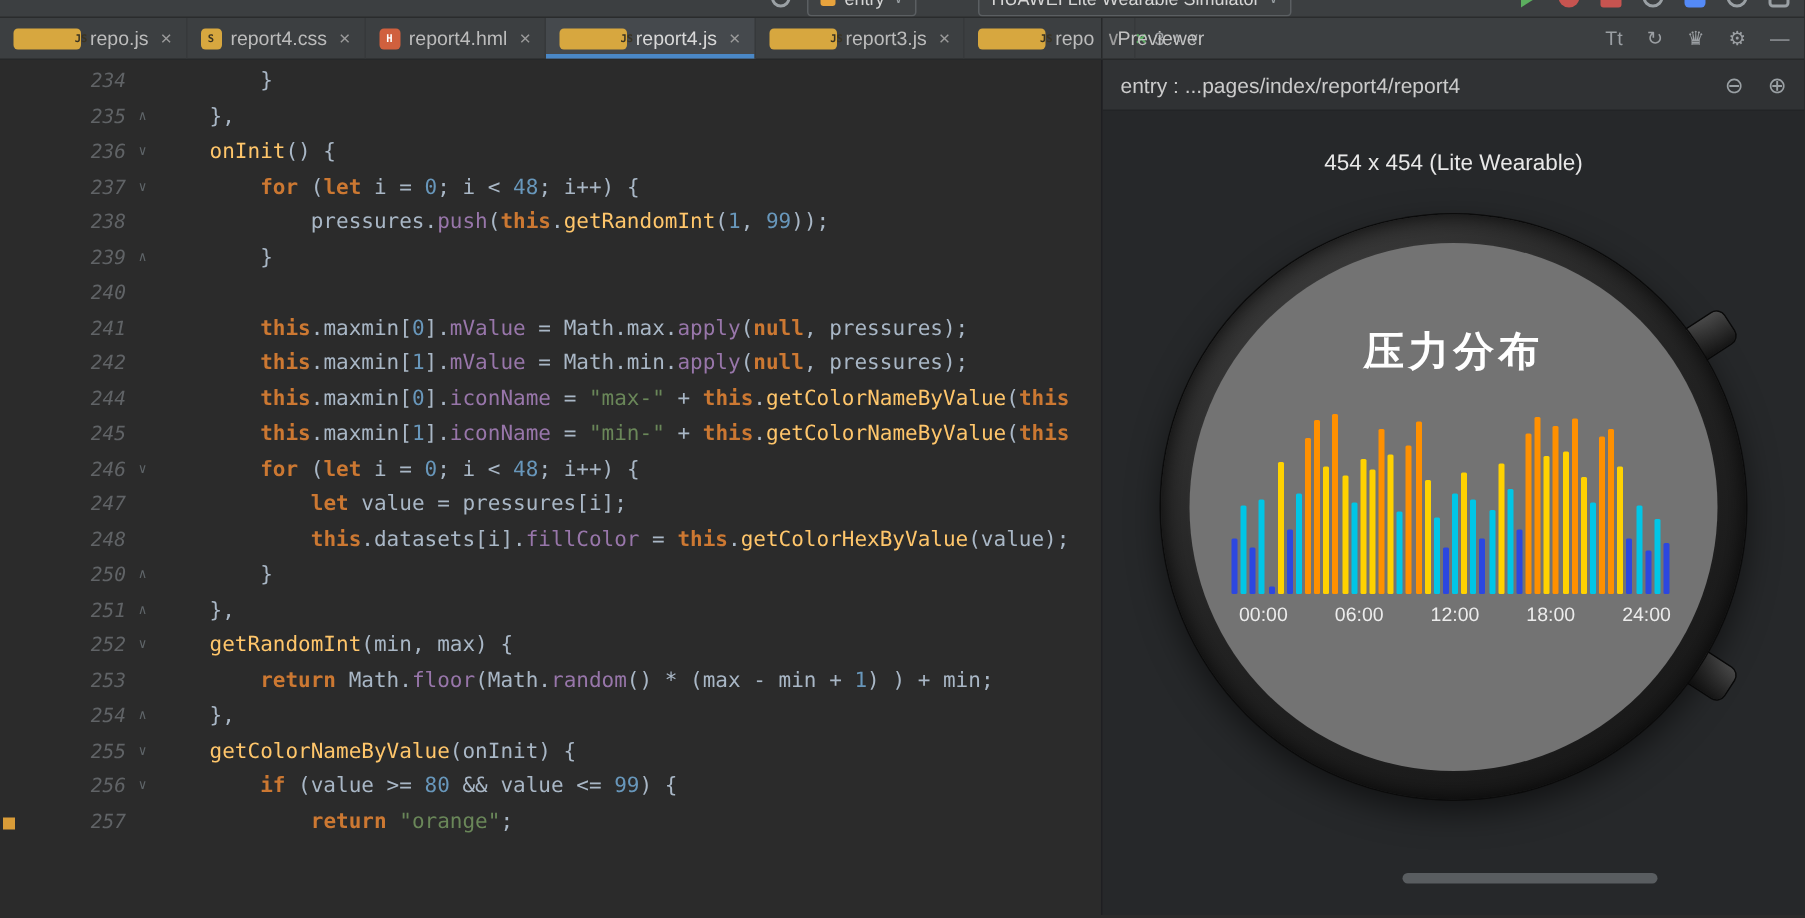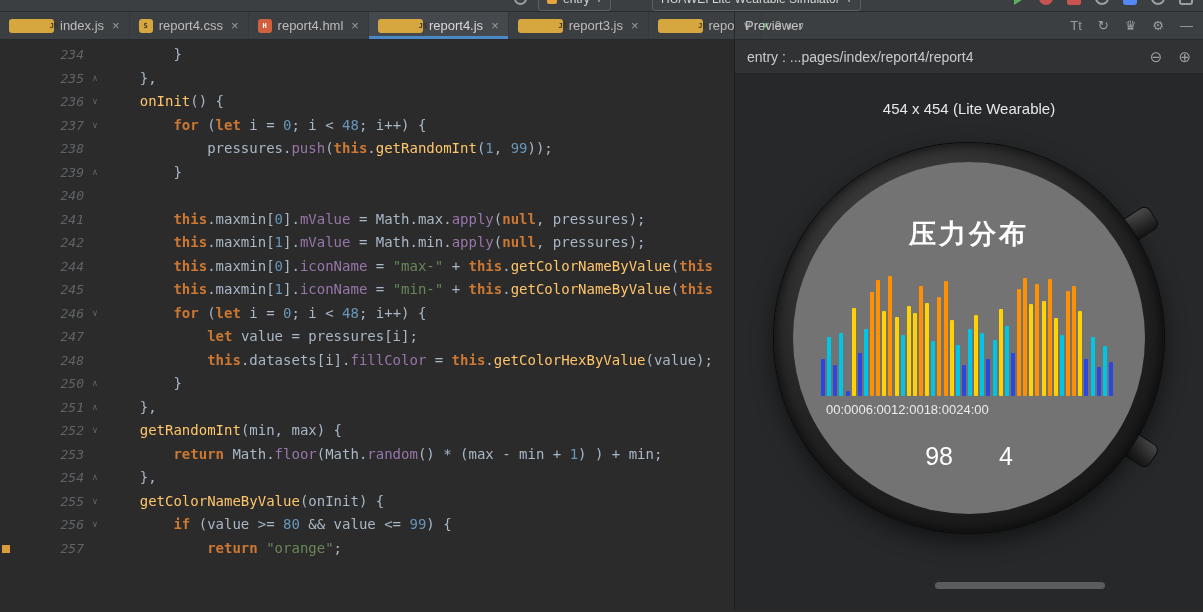--- a/index.html
+++ b/index.html
@@ -86,21 +86,21 @@
     background:radial-gradient(circle at 38% 30%, #474747, #232323 55%, #101010 100%);
     box-shadow:0 0 0 1px #0b0b0b, 0 8px 22px rgba(0,0,0,.55), inset 0 0 14px rgba(0,0,0,.8); }
   .watch-screen { position:absolute; left:19px; top:19px; width:352px; height:352px; border-radius:50%;
     background:#737373; overflow:hidden; }
   .w-title { position:absolute; top:54px; left:0; right:0; text-align:center; font-size:27px;
     font-weight:700; color:#fff; letter-spacing:3px; }
   .bars { position:absolute; left:28px; bottom:118px; width:292px; display:flex;
     align-items:flex-end; justify-content:space-between; }
   .bar { width:4px; border-radius:1px; }
   .time-row { position:absolute; left:33px; top:240px; width:288px; display:flex;
-    font-size:13px; color:#ececec; }
+    justify-content:space-between; font-size:13px; color:#ececec; }
   .w-values { position:absolute; top:280px; left:0; right:0; display:flex; justify-content:center;
     gap:46px; font-size:25px; color:#fff; }
   .h-thumb { position:absolute; left:200px; top:508px; width:170px; height:7px; border-radius:4px; background:#595d60; }
 </style>
 </head>
 <body>
 
 <div class="topbar">
   <div class="topbar-inner">
     <div class="tb-circle"></div>
@@ -122,21 +122,21 @@
         <span class="ti ti-search"></span>
         <span class="ti ti-settings"></span>
       </div>
   </div>
 </div>
 
 <div class="row2">
   <div class="tabs-half" id="tabs">
       <div class="tab">
         <span class="file-ic ic-js">JS</span>
-        <span>index.js</span>
+        <span>repo.js</span>
         <span class="tab-close">×</span>
       </div>
       <div class="tab">
         <span class="file-ic ic-css">S</span>
         <span>report4.css</span>
         <span class="tab-close">×</span>
       </div>
       <div class="tab">
         <span class="file-ic ic-hml">H</span>
         <span>report4.hml</span>
@@ -269,22 +269,18 @@
               <div class="bar" style="height: 50px; background: rgb(0, 198, 230);"></div>
               <div class="bar" style="height: 34px; background: rgb(44, 71, 224);"></div>
             </div>
           <div class="time-row" id="time-row">
               <span>00:00</span>
               <span>06:00</span>
               <span>12:00</span>
               <span>18:00</span>
               <span>24:00</span>
             </div>
-          <div class="w-values">
-            <span>98</span>
-            <span>4</span>
-          </div>
         </div>
       </div>
       <div class="h-thumb"></div>
     </div>
   </div>
 </div>
 
 </body></html>

